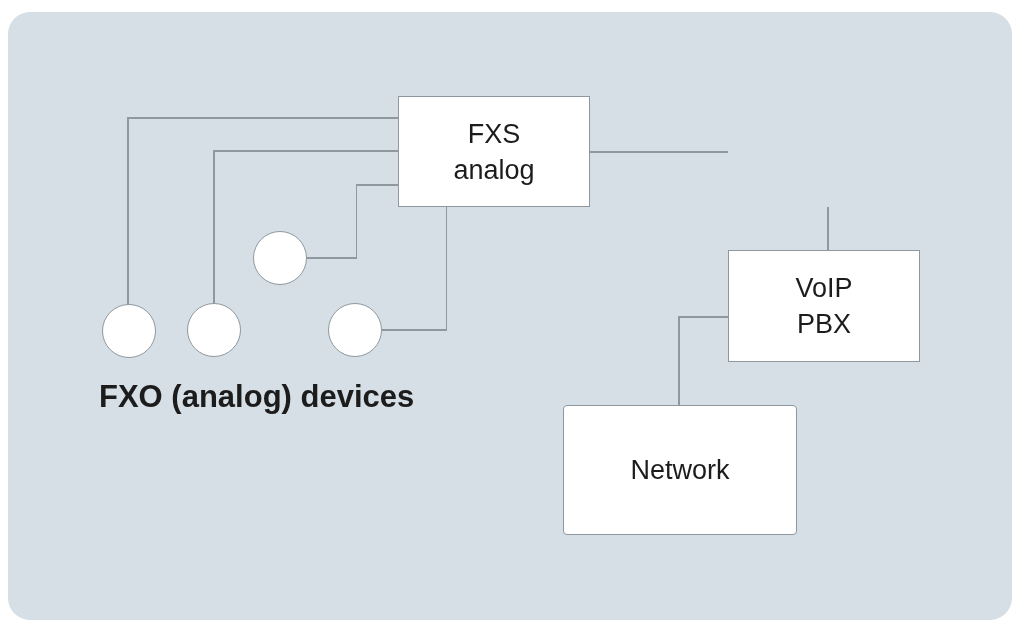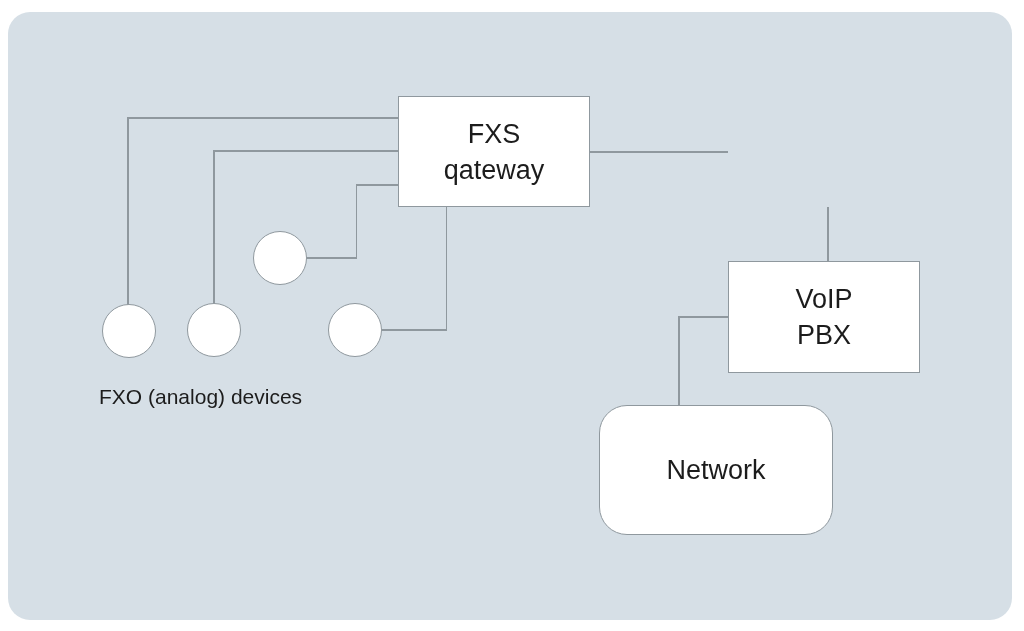--- a/index.html
+++ b/index.html
@@ -15,25 +15,25 @@
   .stage{position:relative;width:1024px;height:631px;overflow:hidden;}
   .panel{position:absolute;left:8px;top:12px;width:1004px;height:608px;
     background:var(--panel-bg);border-radius:22px;}
   .line{position:absolute;background:var(--line);}
   .line.h{height:1.5px;}
   .line.v{width:1.5px;}
   .node{position:absolute;background:var(--node-bg);
     border:1px solid var(--line);display:flex;align-items:center;justify-content:center;
     color:var(--text);font-size:27px;line-height:36px;text-align:center;
     white-space:pre-line;}
-  .node.rounded{border-radius:28px;margin-left:36px;}
+  .node.rounded{border-radius:4px;}
   .circle{position:absolute;width:54px;height:54px;border-radius:50%;
     background:var(--node-bg);border:1.5px solid var(--line);}
-  .caption{position:absolute;color:var(--text);font-size:21px;line-height:30px;
-    white-space:nowrap;}
+  .caption{position:absolute;color:var(--text);font-size:31px;line-height:30px;
+    white-space:nowrap;font-weight:bold;}
 </style>
 </head>
 <body>
 
 <div class="stage">
 
   <div class="panel"></div>
 
   <div class="line v" style="left:127px;top:117px;height:188px"></div>
   <div class="line h" style="left:127px;top:117px;width:271px"></div>
@@ -50,25 +50,25 @@
 
   <div class="line h" style="left:590px;top:151px;width:138px"></div>
 
   <div class="line v" style="left:827px;top:207px;height:54px"></div>
 
   <div class="line v" style="left:678px;top:316px;height:89px"></div>
   <div class="line h" style="left:678px;top:316px;width:50px"></div>
 
   <div class="node" style="left:398px;top:96px;width:192px;height:111px">
     <span>FXS
-qateway</span>
+analog</span>
   </div>
 
 
-  <div class="node" style="left:728px;top:261px;width:192px;height:112px">
+  <div class="node" style="left:728px;top:250px;width:192px;height:112px">
     <span>VoIP
 PBX</span>
   </div>
 
   <div class="node rounded" style="left:563px;top:405px;width:234px;height:130px">
     <span>Network</span>
   </div>
 
   <div class="circle" style="left:102px;top:304px"></div>
   <div class="circle" style="left:187px;top:303px"></div>

